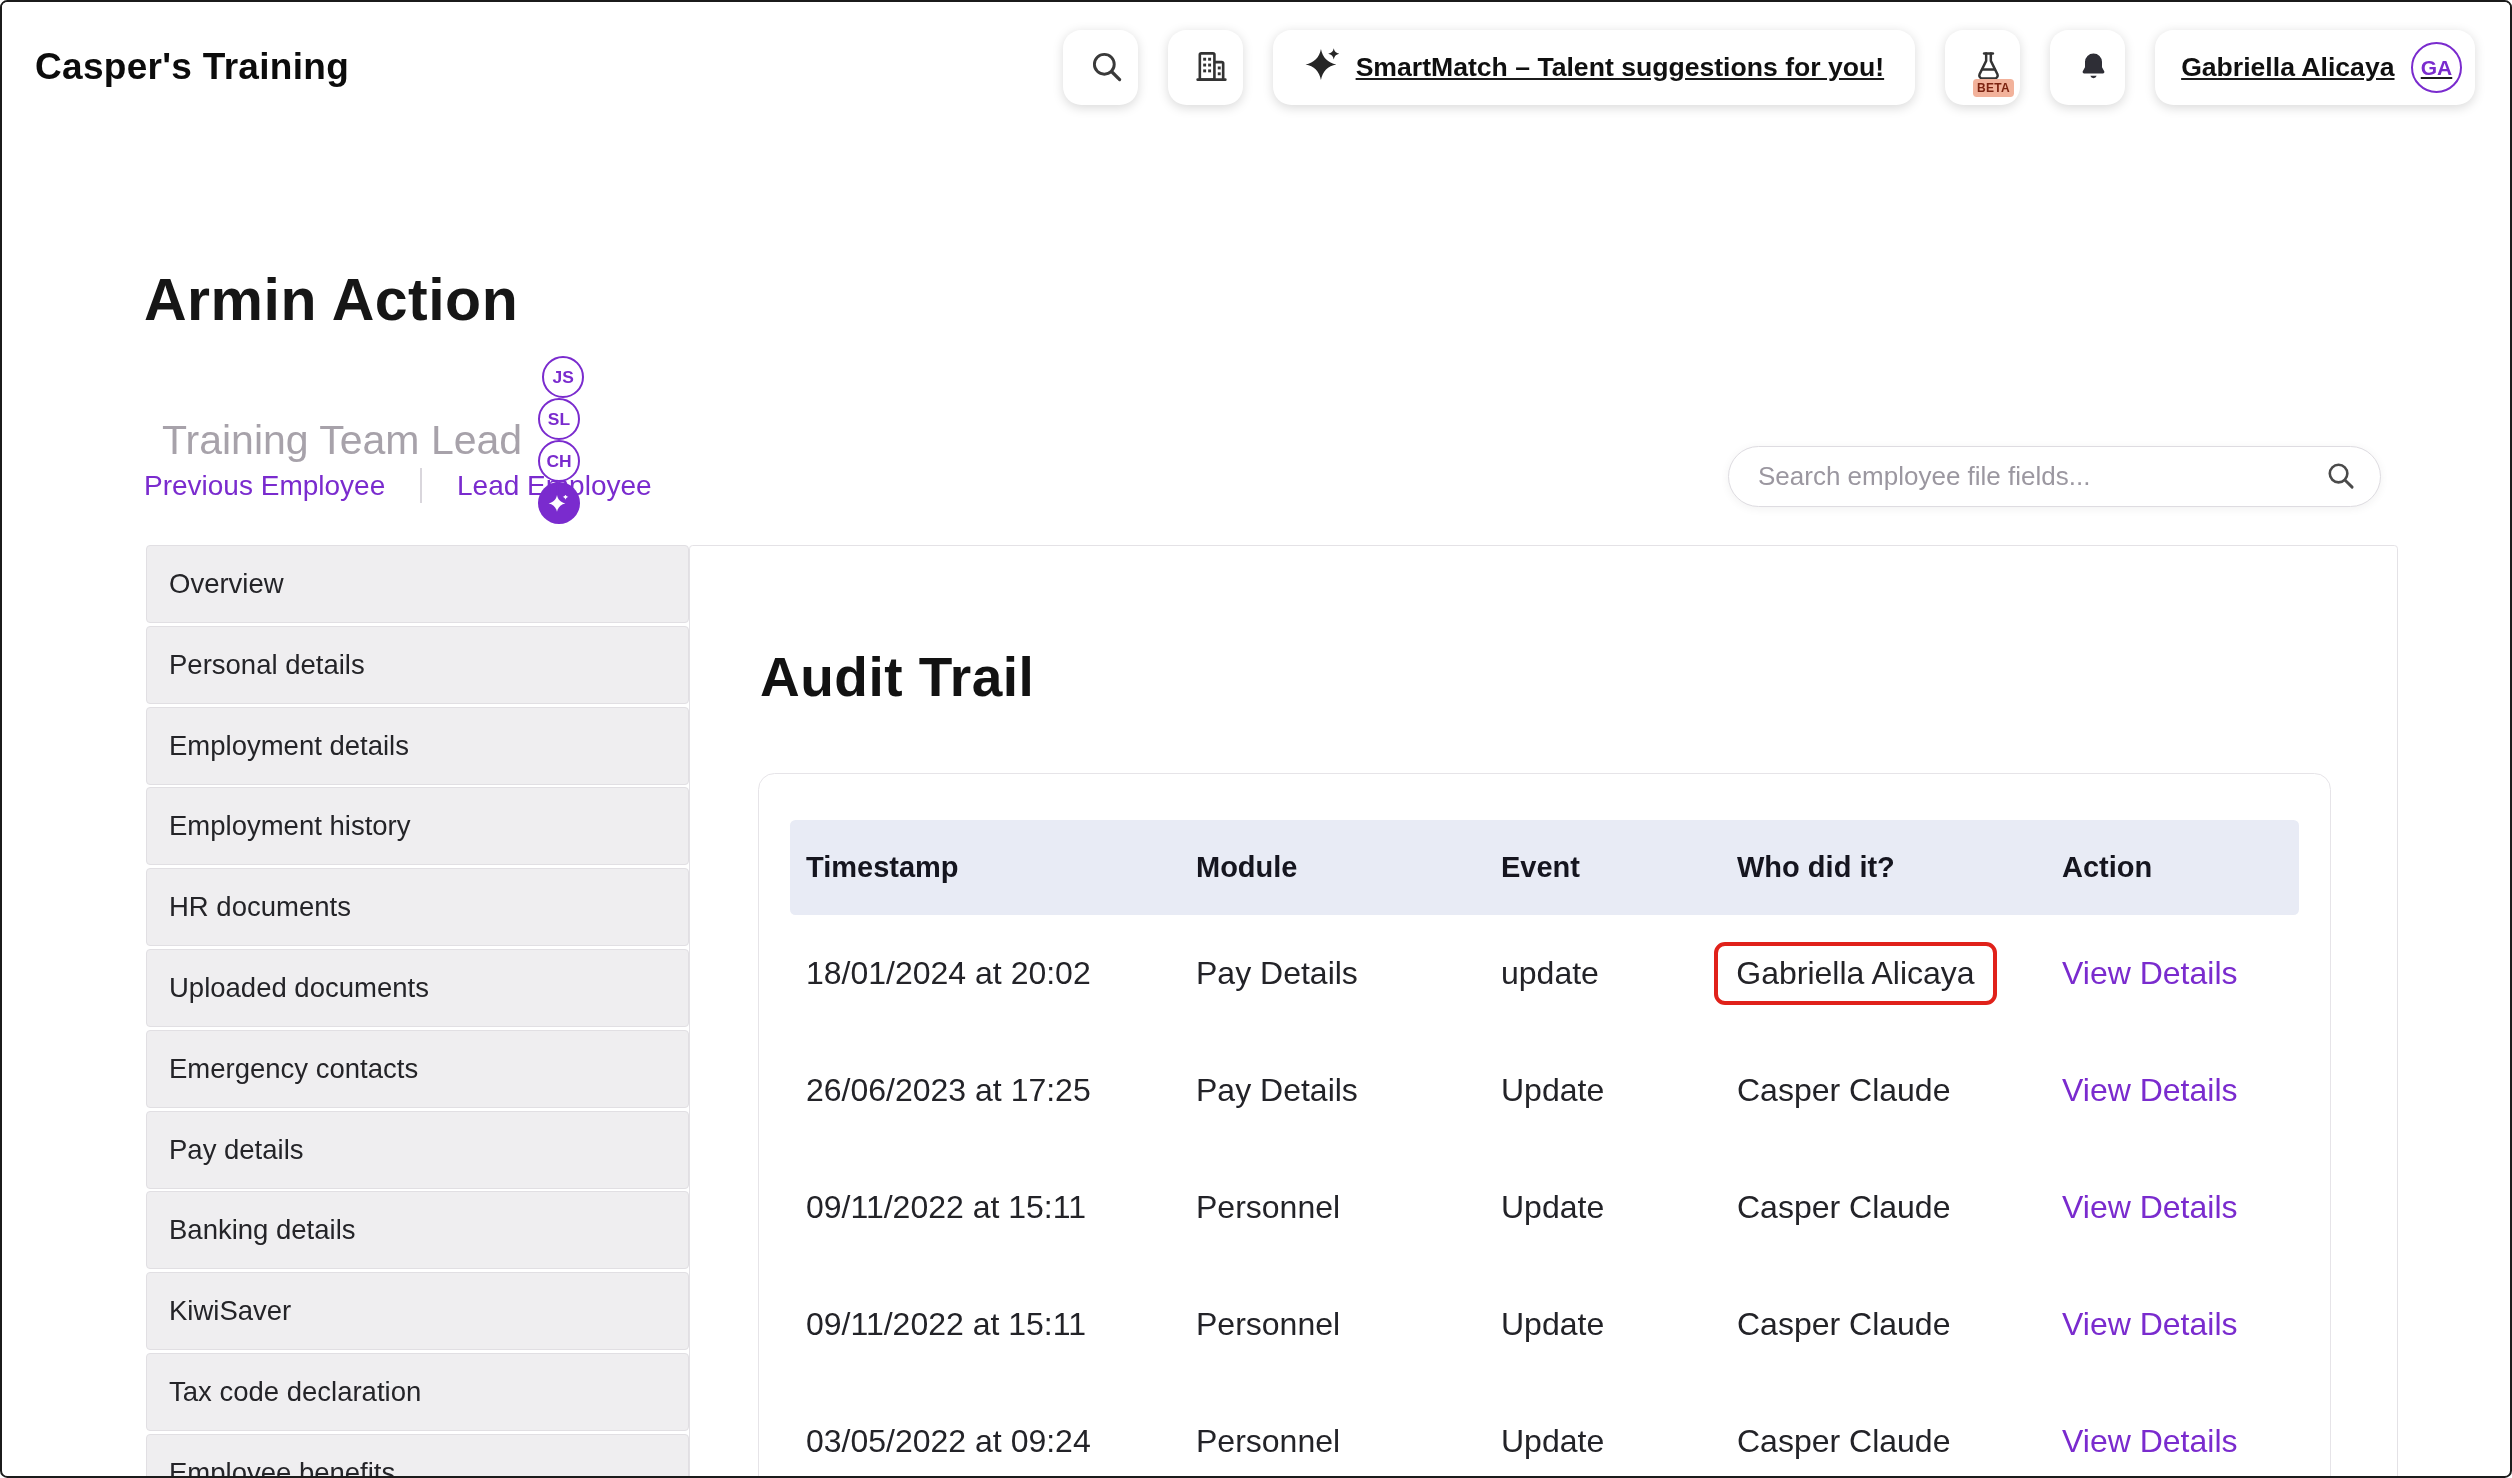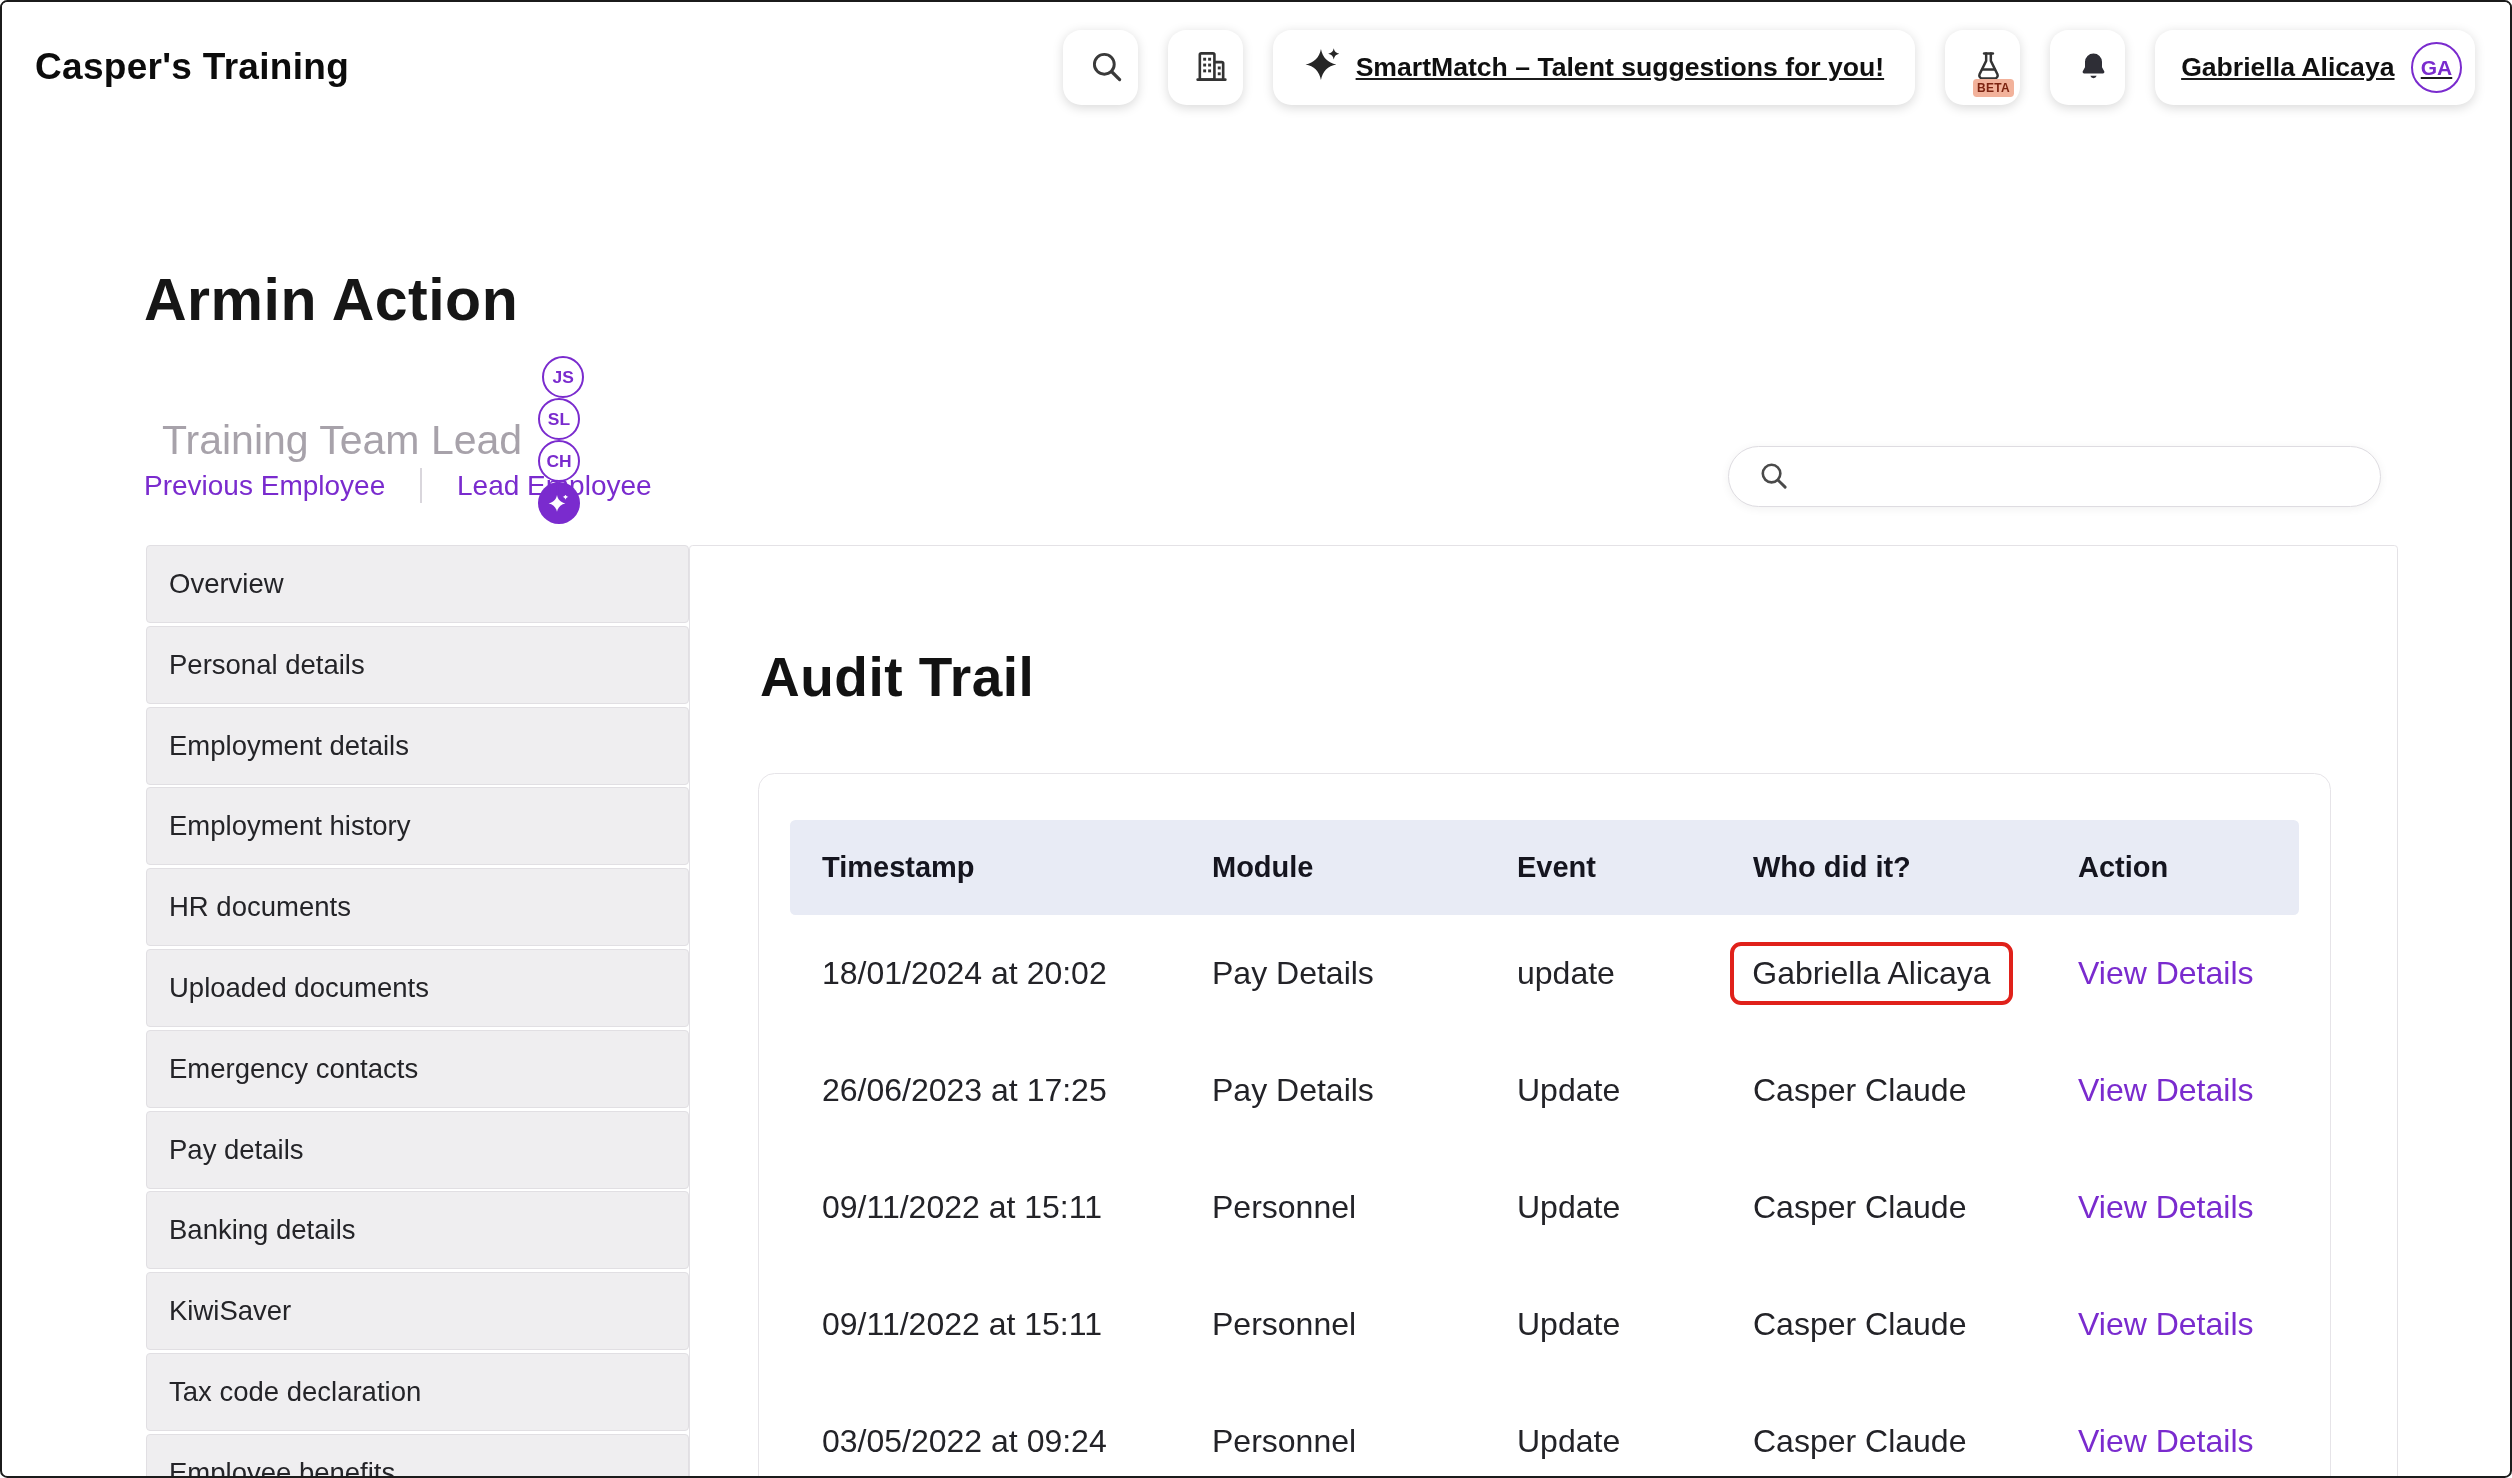--- a/index.html
+++ b/index.html
@@ -100,21 +100,21 @@
   }
   .thead, .trow {
     display:grid;
     grid-template-columns:390px 305px 236px 325px 1fr;
     align-items:center;
   }
   .thead {
     background:#e8ebf5; border-radius:5.5px; height:95px;
     font-size:29px; font-weight:bold; color:#15151f;
   }
-  .thead > div, .tcell { padding-left:32px; }
+  .thead > div, .tcell { padding-left:16px; }
   .trow { height:117px; font-size:32px; color:#232328; }
   .who-wrap { display:inline-block; }
   .who-wrap.flagged {
     border:4.6px solid var(--highlight); border-radius:11px;
     padding:9.2px 18.3px; margin-left:-23px;
   }
   .view-link { color:var(--accent); text-decoration:none; cursor:pointer; }
 </style>
 </head>
 <body>
@@ -210,20 +210,21 @@
   </span>
 </div>
 
 <div class="emp-nav">
   <a>Previous Employee</a>
   <span class="nav-divider"></span>
   <a>Lead Employee</a>
 </div>
 
 <div class="file-search">
+  <input type="text" placeholder="Search employee file fields..." style="">
   <span>
     <svg width="31" height="31" viewBox="0 0 24 24" fill="none">
       <circle cx="10.5" cy="10.5" r="6.8" stroke="#4a4a4a" stroke-width="2"></circle>
       <path d="M15.6 15.6 L21 21" stroke="#4a4a4a" stroke-width="2.2" stroke-linecap="round"></path>
     </svg>
   </span>
 </div>
 
 <div class="sidebar">
 

